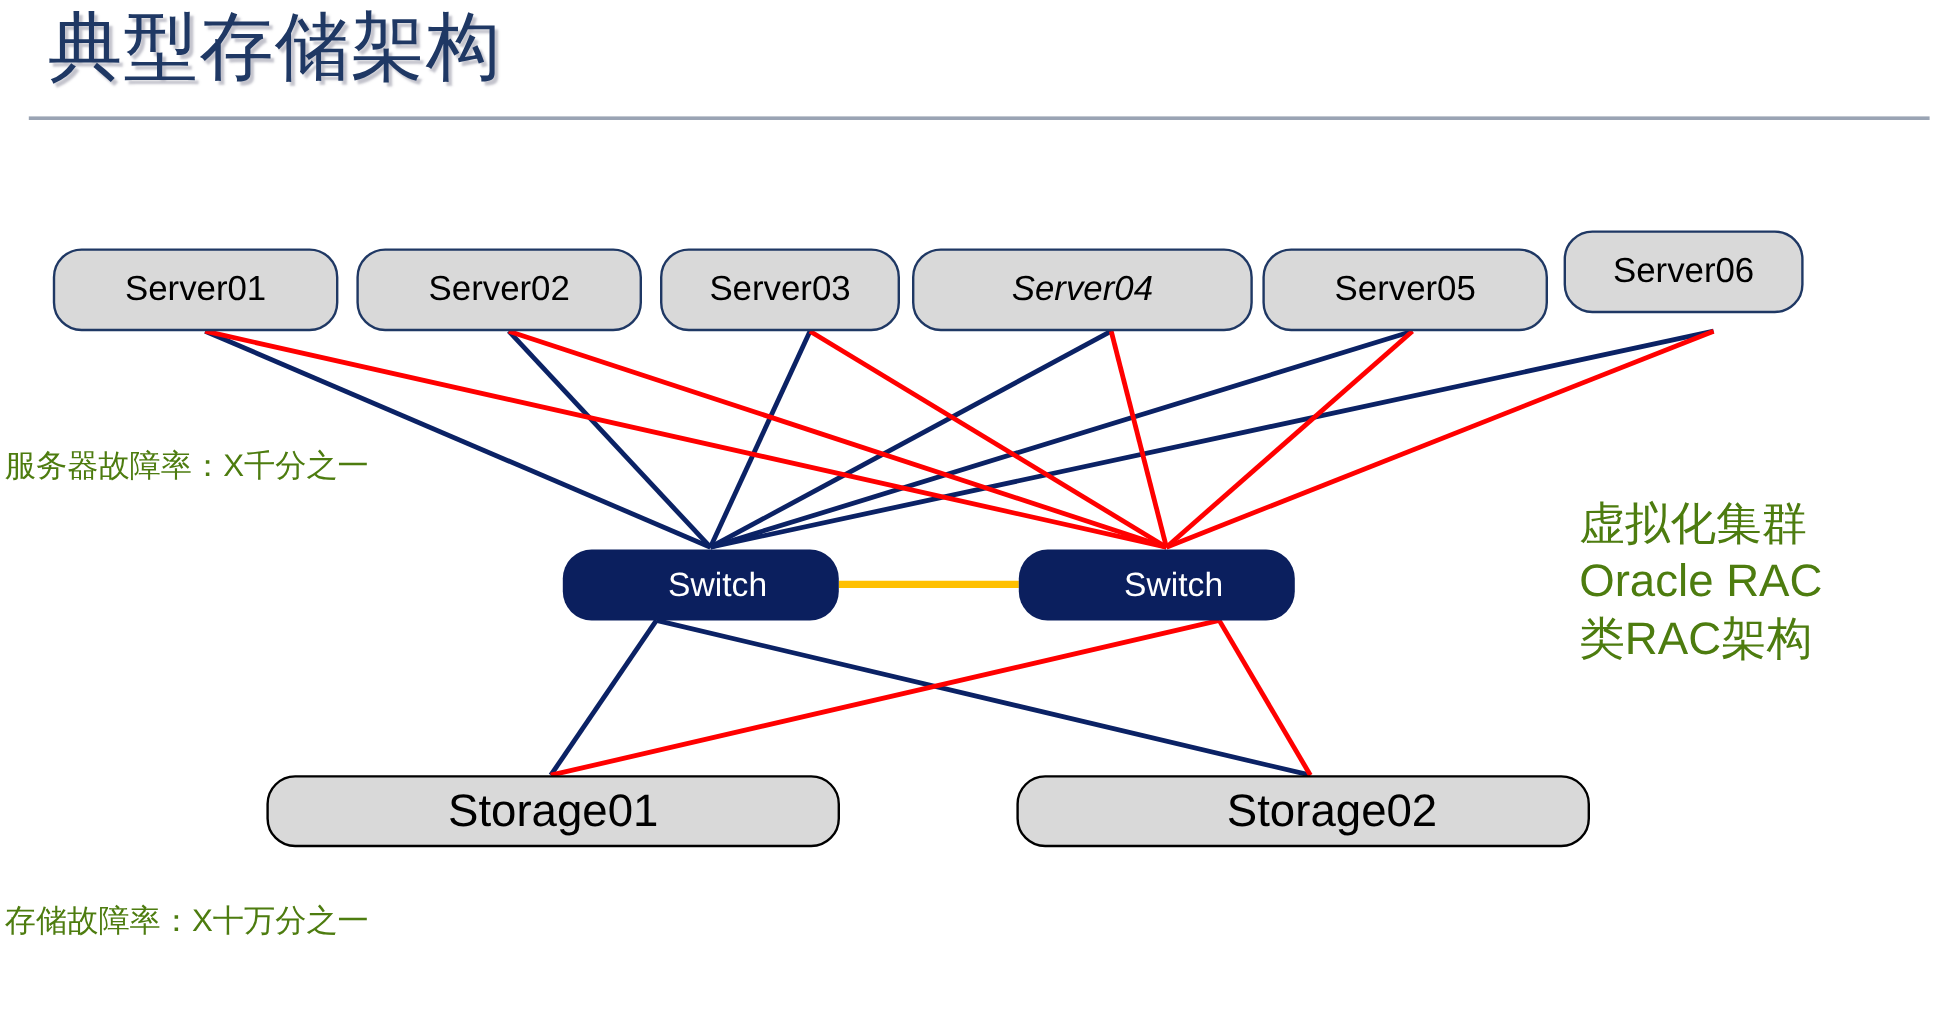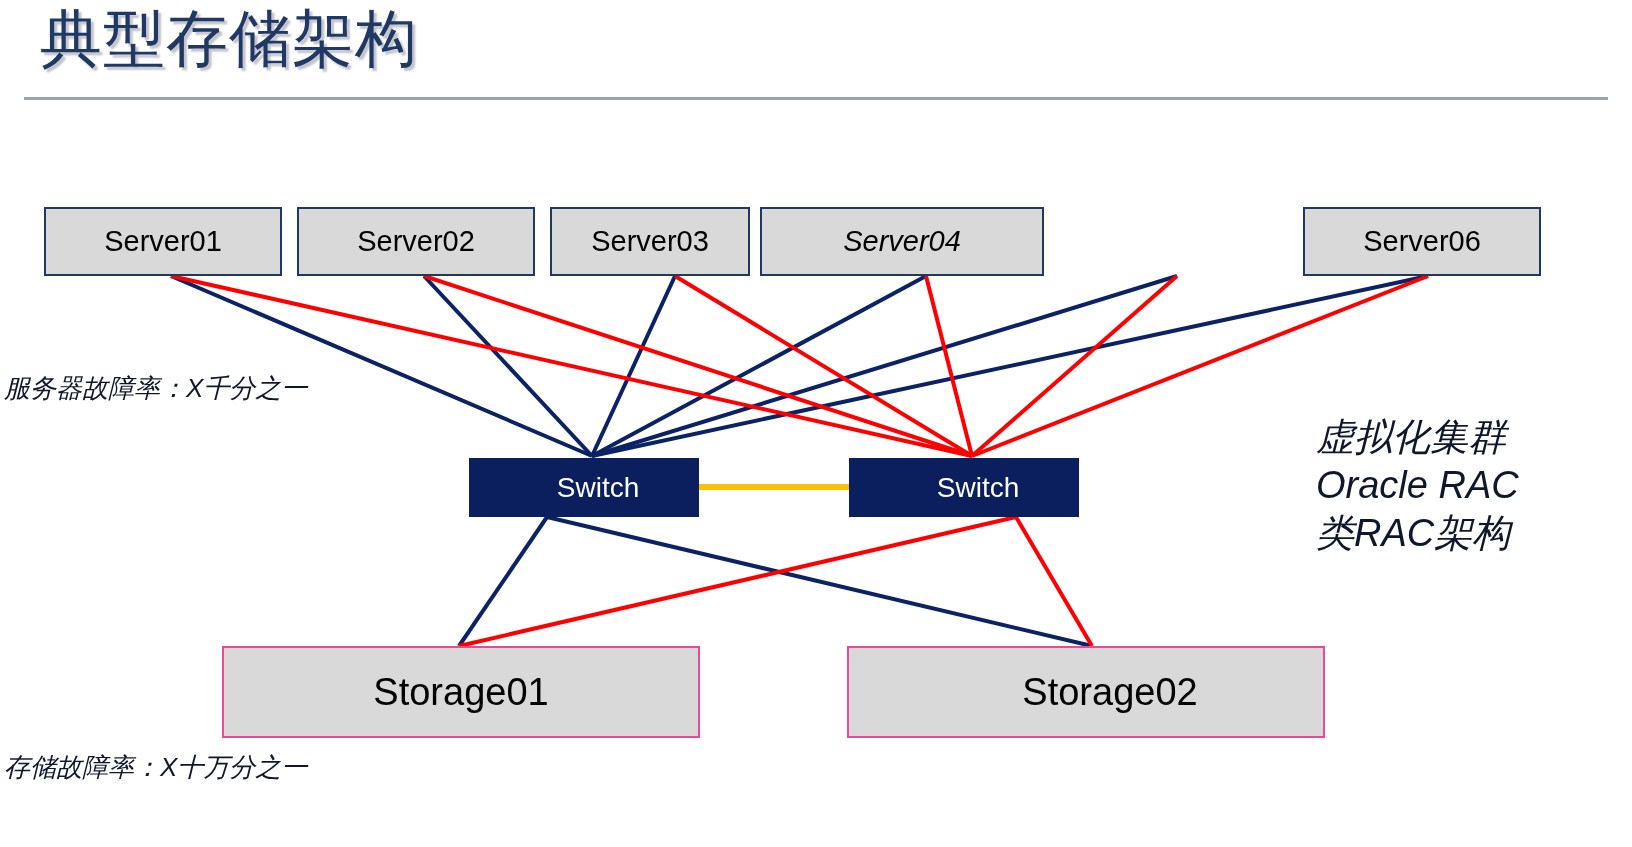--- a/index.html
+++ b/index.html
@@ -49,49 +49,49 @@
     pointer-events: none;
   }
   
   .node {
     position: absolute;
     box-sizing: border-box;
     display: flex;
     align-items: center;
     justify-content: center;
     white-space: nowrap;
+    border-radius: 24px;
   }
   .server {
     background: #d9d9d9;
     border: 2px solid #1f3864;
     color: #000000;
     font-size: 29px;
     height: 69px;
   }
   .switch {
     background: #0b1f5e;
     border: none;
     color: #ffffff;
     font-size: 28px;
     height: 59px;
     padding-left: 28px;
   }
   .storage {
     background: #d9d9d9;
-    border: 2px solid #ec4899;
+    border: 2px solid #000000;
     color: #000000;
     font-size: 38px;
-    height: 92px;
+    height: 60px;
   }
   
   .anno {
     position: absolute;
-    color: #0f172a;
+    color: #4d7c0f;
     white-space: nowrap;
-    font-style: italic;
   }
   .anno-server-rate {
     left: 4px;
     top: 371px;
     font-size: 26px;
   }
   .anno-storage-rate {
     left: 4px;
     top: 750px;
     font-size: 26px;
@@ -139,21 +139,24 @@
     </div>
   <div class="node server" id="srv1" style="left: 297px; top: 207px; width: 238px;">
       <span>Server02</span>
     </div>
   <div class="node server" id="srv2" style="left: 550px; top: 207px; width: 200px;">
       <span>Server03</span>
     </div>
   <div class="node server" id="srv3" style="left: 760px; top: 207px; width: 284px; font-style: italic;">
       <span>Server04</span>
     </div>
-  <div class="node server" id="srv5" style="left: 1303px; top: 207px; width: 238px; text-align: right;">
+  <div class="node server" id="srv4" style="left: 1052px; top: 207px; width: 238px;">
+      <span>Server05</span>
+    </div>
+  <div class="node server" id="srv5" style="left: 1303px; top: 192px; width: 200px; text-align: right;">
       <span>Server06</span>
     </div>
 
   <div class="node switch" id="sw0" style="left: 469px; top: 458px; width: 230px;">
       <span>Switch</span>
     </div>
   <div class="node switch" id="sw1" style="left: 849px; top: 458px; width: 230px;">
       <span>Switch</span>
     </div>
 

